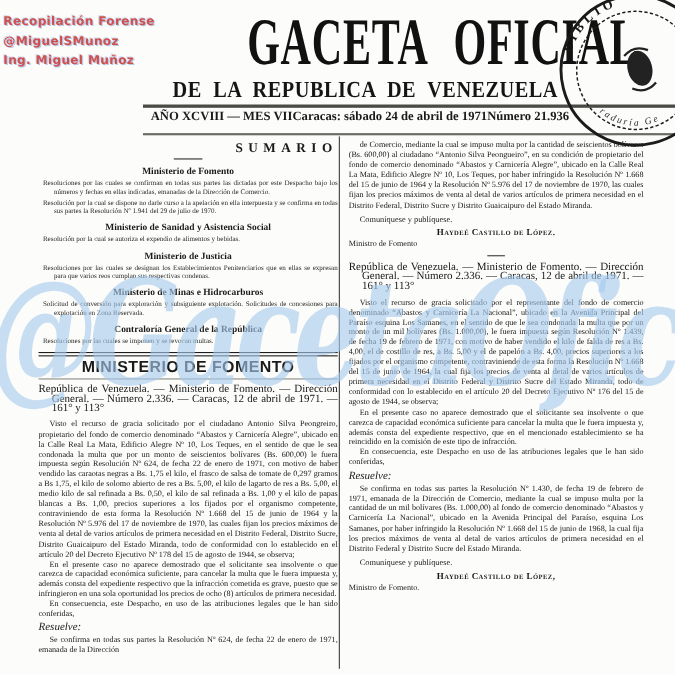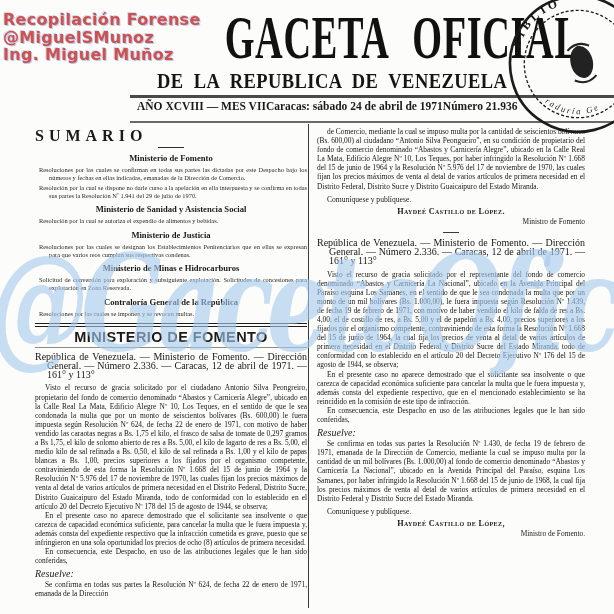--- a/index.html
+++ b/index.html
@@ -8,21 +8,21 @@
     background:#fcfcfa;
     font-family:"Liberation Serif", serif;
     color:#1a1a1a;
   }
   .page{position:absolute;inset:0;overflow:hidden;}
 
   
   .overlay{
     position:absolute;top:11px;left:3px;z-index:10;
     font-family:"DejaVu Sans", sans-serif;font-weight:bold;
-    font-size:16px;line-height:17.5px;letter-spacing:.3px;
+    font-size:11px;line-height:17.5px;letter-spacing:.3px;
     color:#d0504c;
     text-shadow:1px 1px 0 rgba(173,193,232,.85),-1px -1px 0 rgba(173,193,232,.55);
   }
 
   
   .masthead{position:absolute;top:8px;left:133px;width:348px;text-align:center;z-index:1;}
   .masthead-title{
     display:inline-block;white-space:nowrap;
     font-size:58px;font-weight:bold;letter-spacing:1px;word-spacing:22px;
     transform:scale(.66,1.04);transform-origin:center top;line-height:58px;
@@ -48,21 +48,21 @@
     display:flex;justify-content:space-between;align-items:flex-end;
     font-size:11.5px;font-weight:bold;white-space:nowrap;
   }
 
   
   .divider{position:absolute;left:308px;top:124px;height:484px;width:1px;background:#3c3c3c;z-index:1;}
   .col-left{position:absolute;left:35px;top:127px;width:272px;z-index:1;}
   .col-right{position:absolute;left:317px;top:127px;width:268px;z-index:1;}
 
   
-  .sumario-title{text-align:left;font-size:16px;font-weight:bold;letter-spacing:5px;}
+  .sumario-title{text-align:right;font-size:12px;font-weight:bold;letter-spacing:5px;}
   .tiny-dash{width:26px;border-top:1.5px solid #2a2a2a;margin:2px auto 3px;}
   .ministry-head{text-align:center;font-size:8.6px;font-weight:bold;margin:5px 0 3px;}
   .sum-entry{
     font-size:6.4px;line-height:7.7px;text-align:justify;color:#2a2a28;
     padding-left:14px;text-indent:-10px;margin:0 0 2.5px;
   }
 
   
   .fomento-rule{border-top:4px double #1c1c1c;margin-top:5px;}
   .fomento-head{
@@ -71,21 +71,21 @@
     padding:2px 0 2px;border-bottom:1px solid #8a8a86;margin-bottom:4px;
   }
   .dateline-p{
     font-size:10px;line-height:9.3px;text-align:justify;color:#161616;
     padding-left:12px;text-indent:-12px;margin:0 0 4px;
   }
   .body-p{font-size:7.4px;line-height:9.1px;text-align:justify;color:#161616;text-indent:10px;margin:0;}
   .resuelve{text-align:left;font-style:italic;font-size:10px;margin:3px 0 1px;}
   .closing{font-size:7.6px;text-indent:10px;margin:4px 0 3px;}
   .sig-name{text-align:center;font-variant:small-caps;font-weight:bold;font-size:8.2px;letter-spacing:.4px;margin-top:1px;}
-  .sig-title{text-align:right;font-size:7.4px;margin-top:1px;}
+  .sig-title{text-align:left;font-size:7.4px;margin-top:1px;}
   .sig-dash{width:16px;border-top:1.5px solid #3a3a3a;margin:6px auto 5px;}
 
   
   .watermark{
     position:absolute;top:226px;left:-10px;z-index:5;pointer-events:none;
     white-space:nowrap;font-family:"DejaVu Serif", serif;
     font-style:italic;font-weight:bold;font-size:98px;letter-spacing:-7px;
     color:rgba(167,202,238,.62);
     transform:scaleY(1.35);transform-origin:top left;
   }

